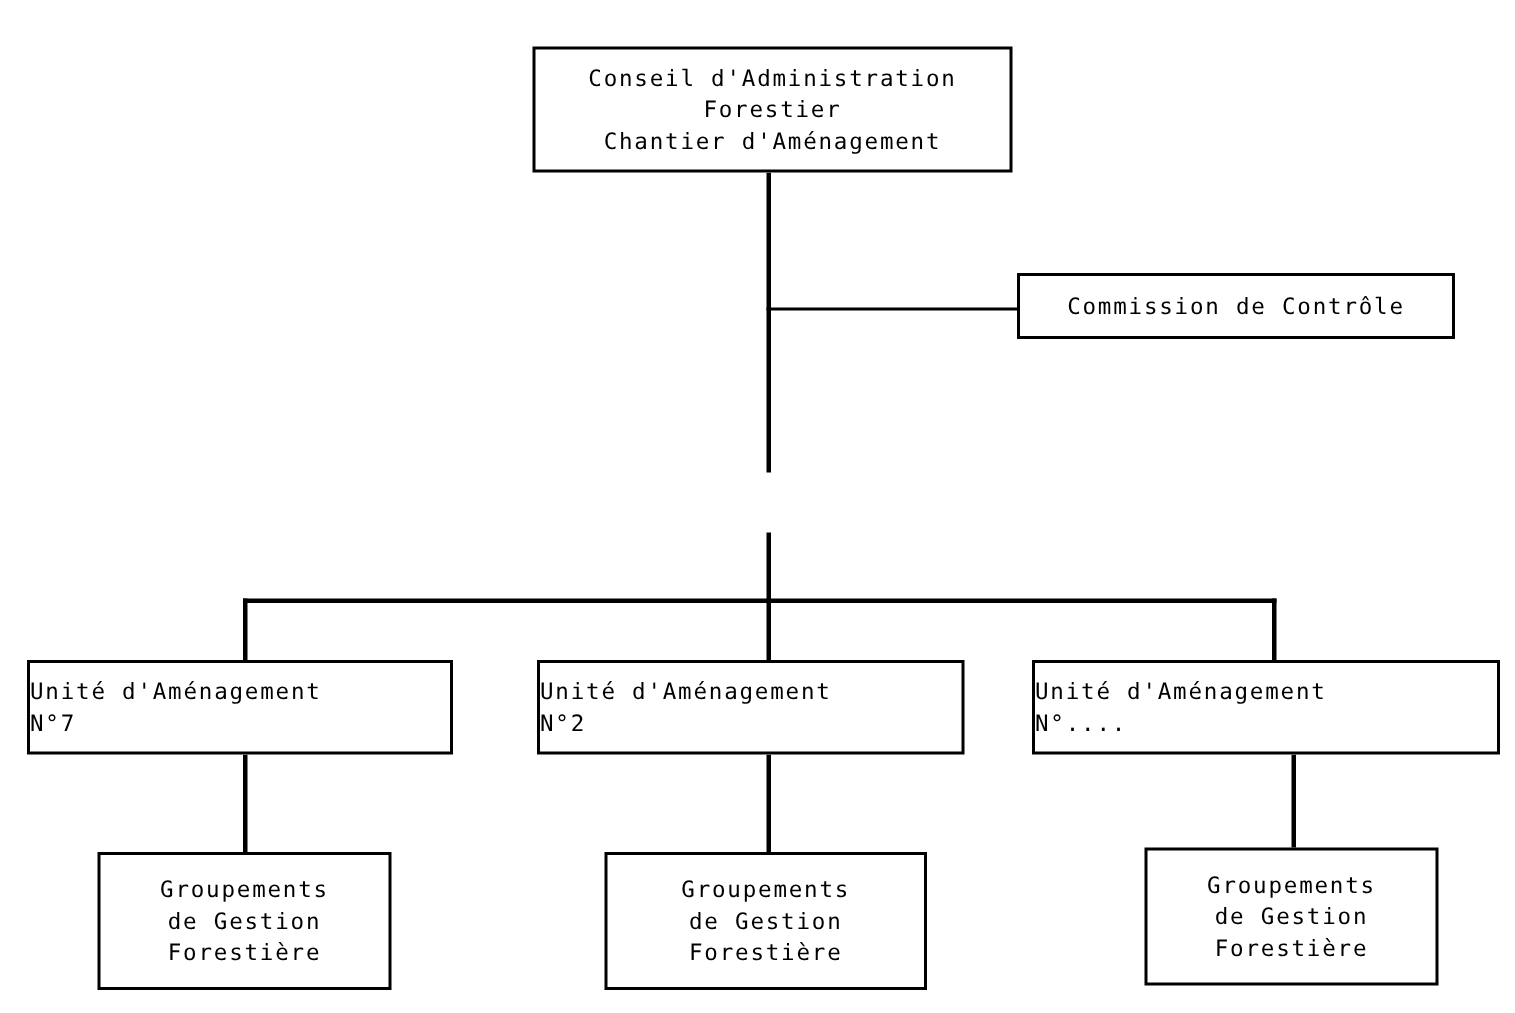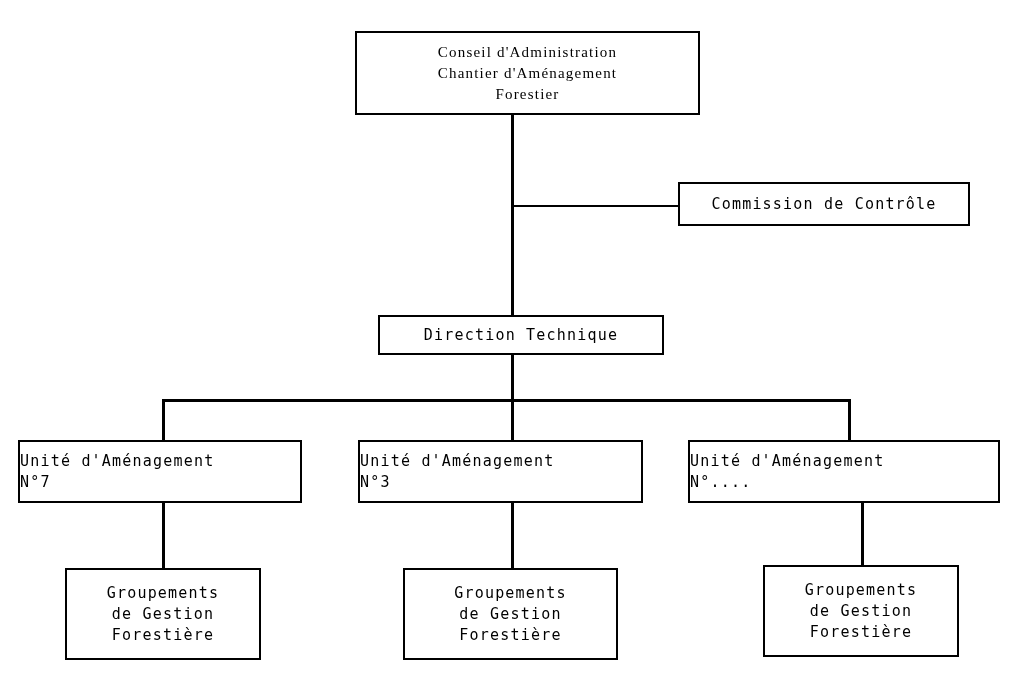--- a/index.html
+++ b/index.html
@@ -39,21 +39,21 @@
   .conn {
     position: absolute;
     background: #000000;
     z-index: 1;
   }
   .v { width: 3px; }
   .h { height: 3px; }
   .thin { height: 2px; }
 
   
-  #node-conseil      { left: 355px; top: 31px;  width: 345px; height: 84px; font-family: Liberation Serif, serif; }
+  #node-conseil      { left: 355px; top: 31px;  width: 320px; height: 84px; }
   #node-commission   { left: 678px; top: 182px; width: 292px; height: 44px; align-items: center; }
   #node-direction    { left: 378px; top: 315px; width: 286px; height: 40px; }
 
   #node-unite-1      { left: 18px;  top: 440px; width: 284px; height: 63px; }
   #node-unite-2      { left: 358px; top: 440px; width: 285px; height: 63px; }
   #node-unite-3      { left: 688px; top: 440px; width: 312px; height: 63px; }
 
   #node-group-1      { left: 65px;  top: 568px; width: 196px; height: 92px; }
   #node-group-2      { left: 403px; top: 568px; width: 215px; height: 92px; }
   #node-group-3      { left: 763px; top: 565px; width: 196px; height: 92px; }
@@ -82,40 +82,37 @@
   <div class="conn h" id="conn-bus"></div>
   <div class="conn v" id="conn-drop-left"></div>
   <div class="conn v" id="conn-drop-mid"></div>
   <div class="conn v" id="conn-drop-right"></div>
   <div class="conn v" id="conn-u1-g1"></div>
   <div class="conn v" id="conn-u2-g2"></div>
   <div class="conn v" id="conn-u3-g3"></div>
 
   <div class="node align-center" id="node-conseil">
     <div class="line">Conseil d'Administration</div>
+    <div class="line">Forestier</div>
     <div class="line">Chantier d'Aménagement</div>
-    <div class="line">Forestier</div>
   </div>
 
   <div class="node align-center" id="node-commission">
     <div class="line">Commission de Contrôle</div>
   </div>
 
-  <div class="node align-center" id="node-direction">
-    <div class="line">Direction Technique</div>
-  </div>
 
   <div class="node align-left" id="node-unite-1">
     <div class="line">Unité d'Aménagement</div>
     <div class="line">N°7</div>
   </div>
 
   <div class="node align-left" id="node-unite-2">
     <div class="line">Unité d'Aménagement</div>
-    <div class="line">N°3</div>
+    <div class="line">N°2</div>
   </div>
 
   <div class="node align-left" id="node-unite-3">
     <div class="line">Unité d'Aménagement</div>
     <div class="line">N°....</div>
   </div>
 
   <div class="node align-center" id="node-group-1">
     <div class="line">Groupements</div>
     <div class="line">de Gestion</div>

